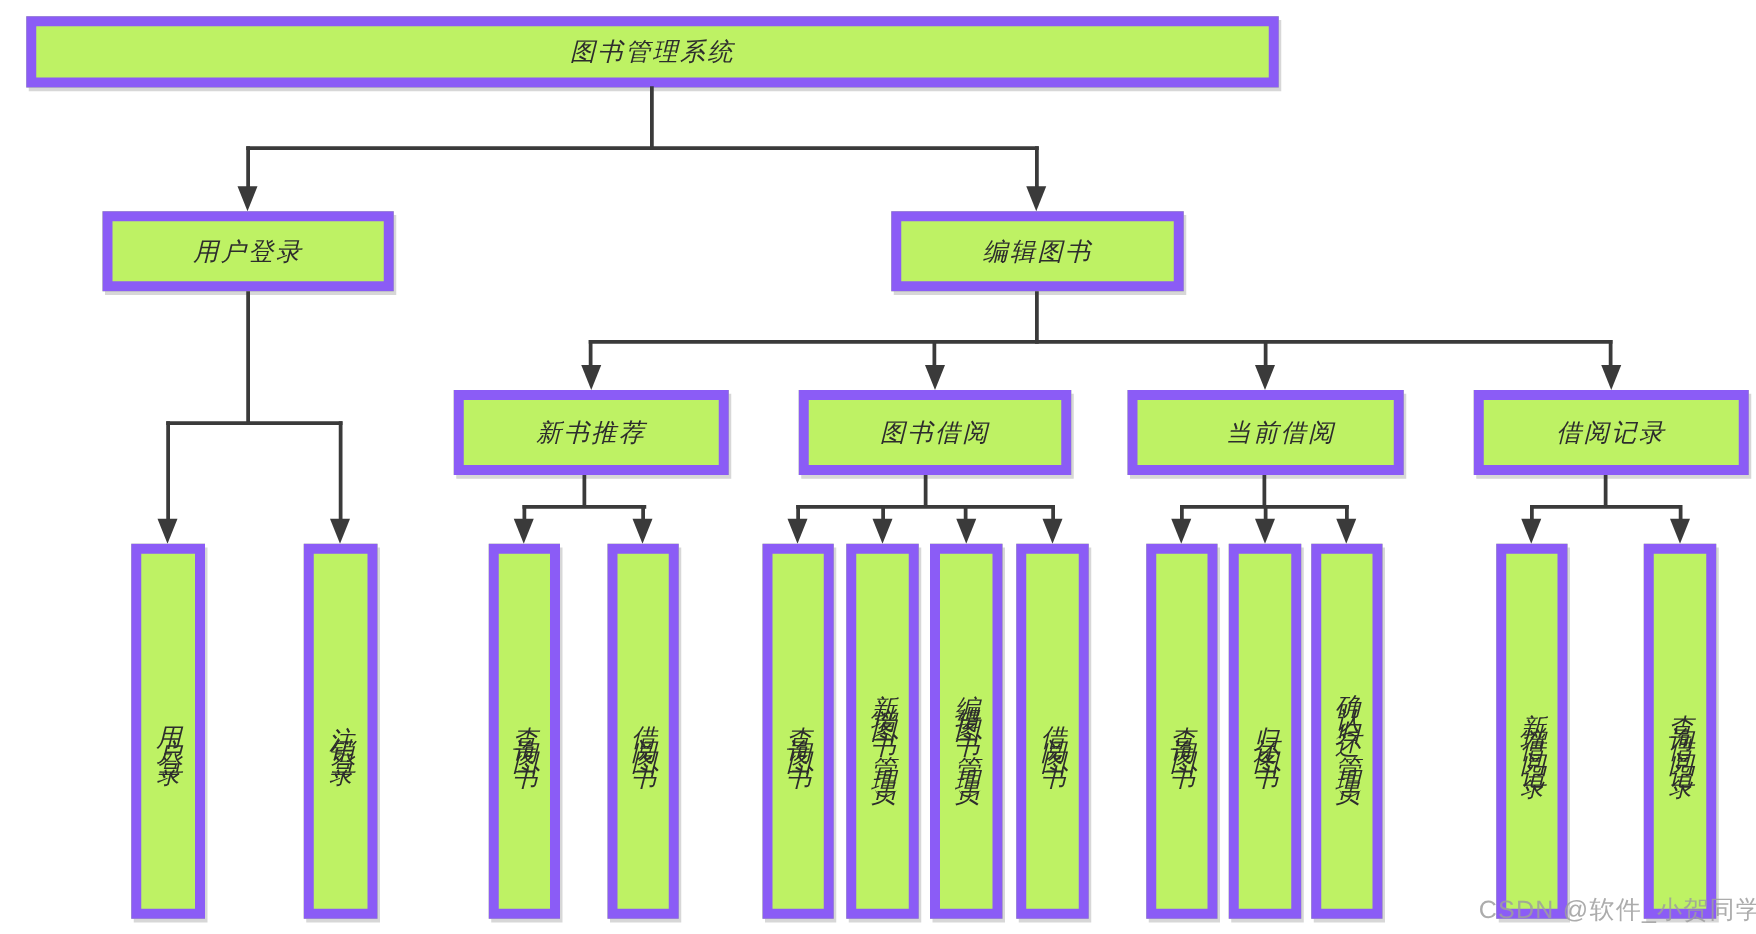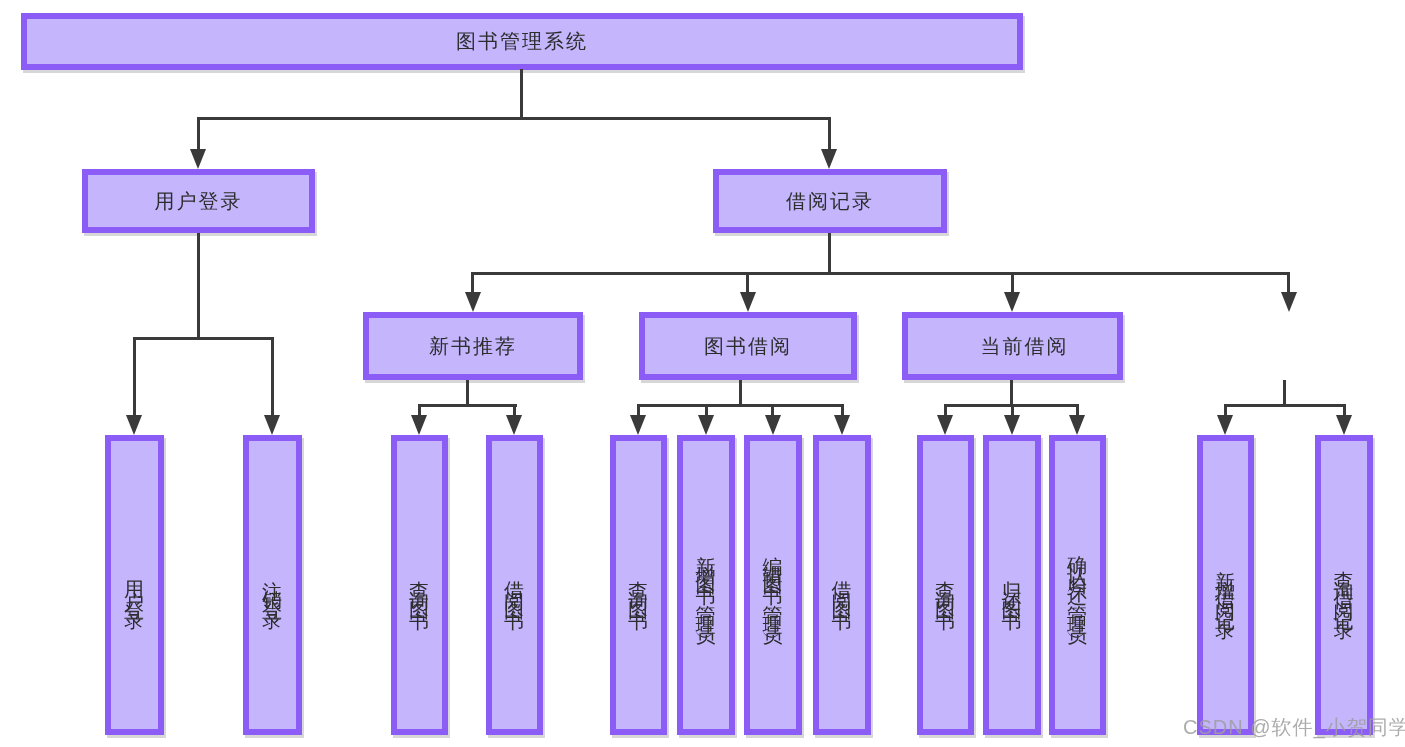--- a/index.html
+++ b/index.html
@@ -1,23 +1,24 @@
 <!DOCTYPE html>
 <html><head>
 <meta charset="utf-8">
 <style>
   html,body{margin:0;padding:0;background:#ffffff;}
   #canvas{
     position:relative;width:1405px;height:747px;background:#ffffff;overflow:hidden;
     font-family:"Liberation Sans","DejaVu Sans",sans-serif;
   }
   .node{
-    position:absolute;background:#c4b5fd;border:6px solid #8b5cf6;box-sizing:border-box;
+    position:absolute;background:#bef264;border:8px solid #8b5cf6;box-sizing:border-box;
     display:flex;align-items:center;justify-content:center;color:#2d2d2d;
     box-shadow:2px 3px 0 rgba(150,150,150,0.38);
+    font-style:italic;
   }
   .h-node{font-size:20px;letter-spacing:2px;white-space:nowrap;}
   .v-node{
     writing-mode:vertical-rl;font-size:20px;letter-spacing:10px;line-height:1;
     text-align:center;
   }
   .vline{position:absolute;width:3px;background:#3a3a3a;}
   .hline{position:absolute;height:3px;background:#3a3a3a;}
   .arrow{
     position:absolute;width:0;height:0;
@@ -37,21 +38,21 @@
   <div class="node h-node" style="left:21px;top:13px;width:1002px;height:57px;">图书管理系统</div>
 
   <div class="vline" style="left:520px;top:69px;height:50px;"></div>
   <div class="hline" style="left:197px;top:117px;width:634px;"></div>
   <div class="vline" style="left:197px;top:117px;height:35px;"></div>
   <div class="arrow" style="left:190px;top:149px;"></div>
   <div class="vline" style="left:828px;top:117px;height:35px;"></div>
   <div class="arrow" style="left:821px;top:149px;"></div>
 
   <div class="node h-node" style="left:82px;top:169px;width:233px;height:64px;">用户登录</div>
-  <div class="node h-node" style="left:713px;top:169px;width:234px;height:64px;">借阅记录</div>
+  <div class="node h-node" style="left:713px;top:169px;width:234px;height:64px;">编辑图书</div>
 
   <div class="vline" style="left:197px;top:233px;height:106px;"></div>
   <div class="hline" style="left:133px;top:337px;width:141px;"></div>
   <div class="vline" style="left:133px;top:337px;height:80px;"></div>
   <div class="arrow" style="left:126px;top:415px;"></div>
   <div class="vline" style="left:271px;top:337px;height:80px;"></div>
   <div class="arrow" style="left:264px;top:415px;"></div>
 
   <div class="vline" style="left:828px;top:233px;height:42px;"></div>
   <div class="hline" style="left:471px;top:272px;width:819px;"></div>
@@ -60,20 +61,21 @@
   <div class="vline" style="left:746px;top:272px;height:22px;"></div>
   <div class="arrow" style="left:740px;top:292px;"></div>
   <div class="vline" style="left:1011px;top:272px;height:22px;"></div>
   <div class="arrow" style="left:1004px;top:292px;"></div>
   <div class="vline" style="left:1287px;top:272px;height:22px;"></div>
   <div class="arrow" style="left:1281px;top:292px;"></div>
 
   <div class="node h-node" style="left:363px;top:312px;width:220px;height:68px;">新书推荐</div>
   <div class="node h-node" style="left:639px;top:312px;width:218px;height:68px;">图书借阅</div>
   <div class="node h-node" style="left:902px;top:312px;width:221px;height:68px;padding-left:24px;">当前借阅</div>
+  <div class="node h-node" style="left:1179px;top:312px;width:220px;height:68px;">借阅记录</div>
 
   <div class="vline" style="left:466px;top:380px;height:26px;"></div>
   <div class="hline" style="left:418px;top:404px;width:99px;"></div>
   <div class="vline" style="left:418px;top:404px;height:13px;"></div>
   <div class="arrow" style="left:411px;top:415px;"></div>
   <div class="vline" style="left:513px;top:404px;height:13px;"></div>
   <div class="arrow" style="left:506px;top:415px;"></div>
 
   <div class="vline" style="left:739px;top:380px;height:26px;"></div>
   <div class="hline" style="left:637px;top:404px;width:207px;"></div>

